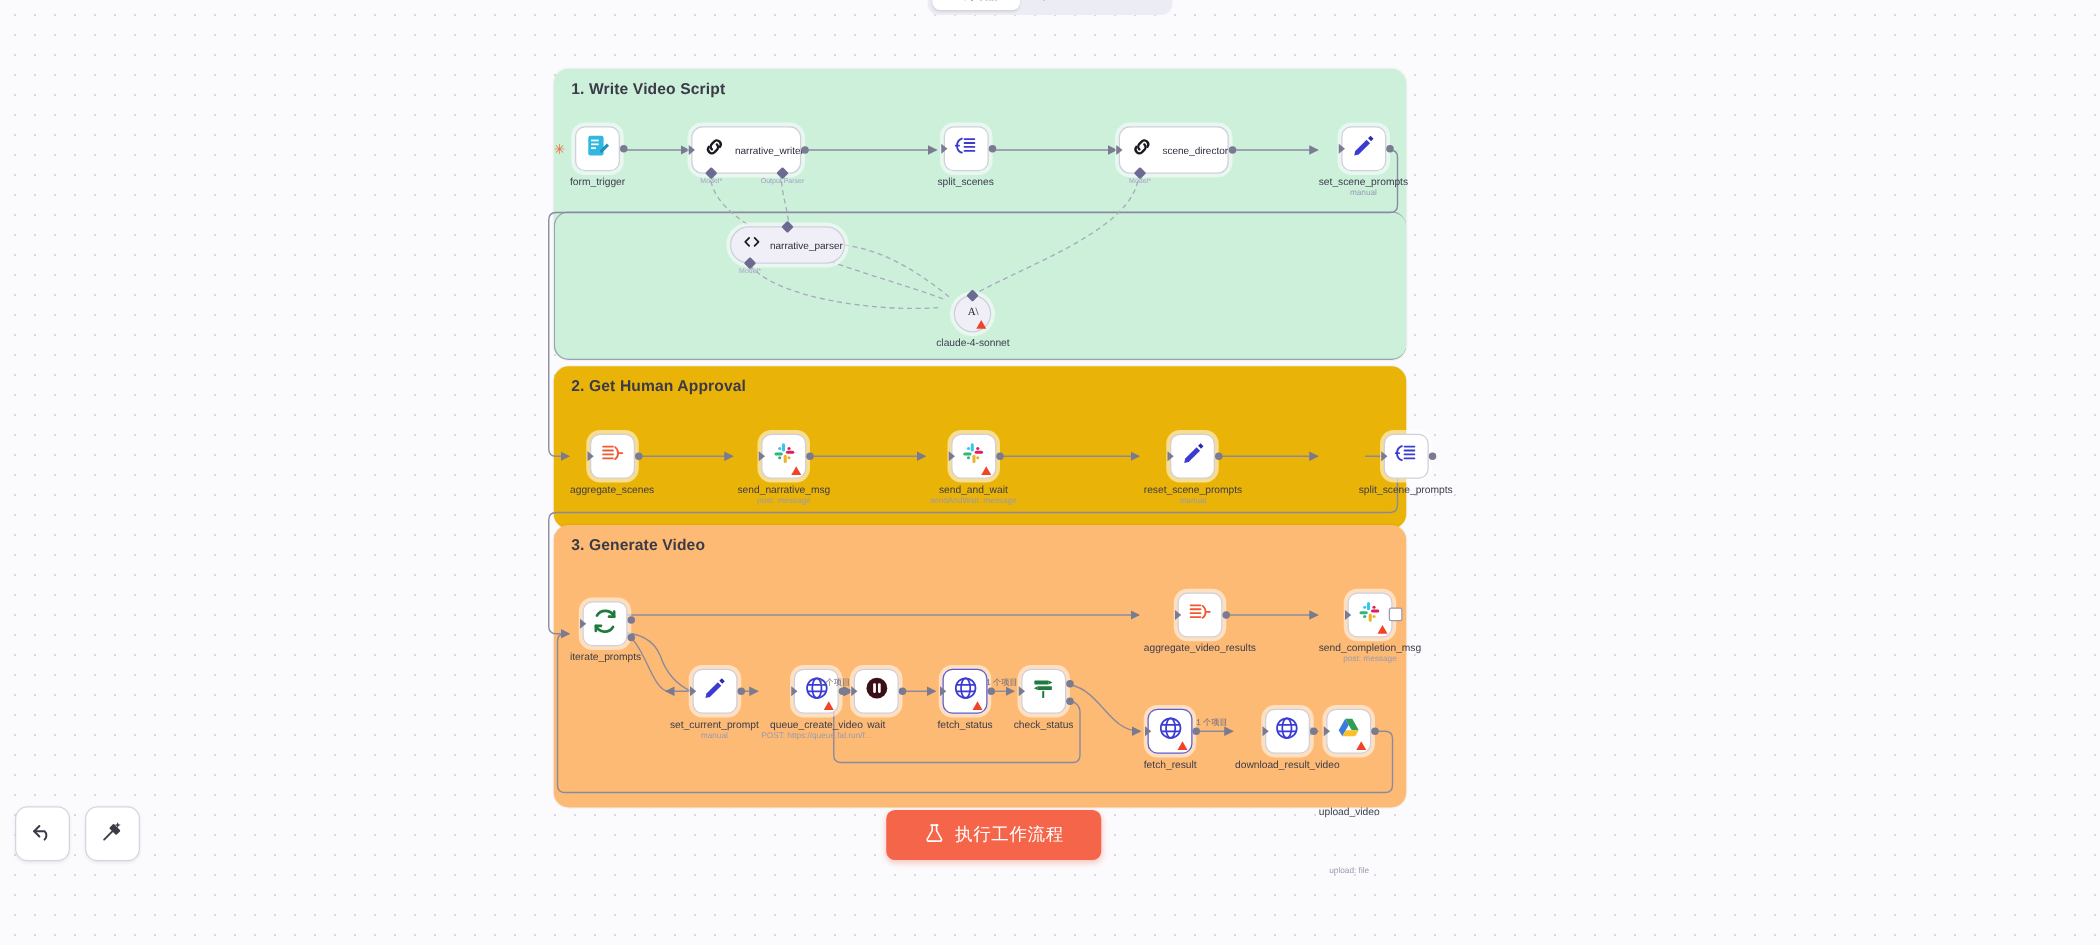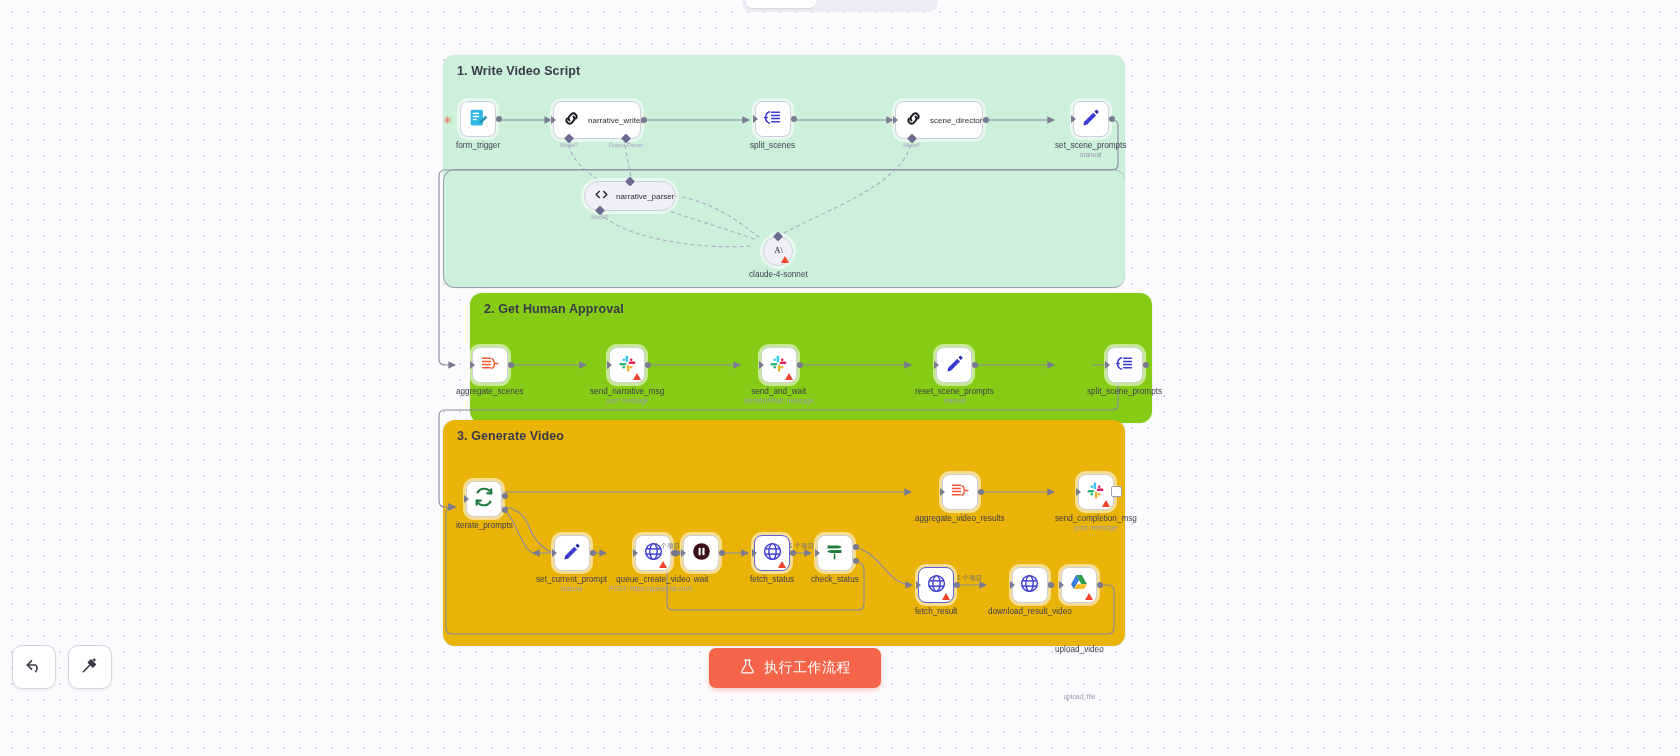--- a/index.html
+++ b/index.html
@@ -39,22 +39,22 @@
   .group > .gtitle{
     position:absolute; left:14px; top:9px;
     font-size:12.5px; font-weight:600; color:#3b3b48;
     letter-spacing:.1px; white-space:nowrap;
   }
   .g1{ left:443px; top:55px; width:682px; height:233px; background:#cdf0db; }
   .g1b{ position:absolute; left:443px; top:169px; width:682px; height:119px;
         background:#cdf0db; border-radius:12px 12px 12px 12px;
         border-left:1.5px solid #9aa0ae; border-top:1.5px solid #9aa0ae;
         border-bottom:1.5px solid #9aa0ae; }
-  .g2{ left:443px; top:293px; width:682px; height:130px; background:#84cc16;margin-left:27px; }
-  .g3{ left:443px; top:420px; width:682px; height:226px; background:#eab308; }
+  .g2{ left:443px; top:293px; width:682px; height:130px; background:#eab308; }
+  .g3{ left:443px; top:420px; width:682px; height:226px; background:#fdba74; }
 
   
   .node{ position:absolute; display:flex; flex-direction:column; align-items:center; }
   .nbox{
     background:#ffffff;
     border:1px solid #cfcfdd;
     border-radius:8px;
     display:flex; align-items:center; justify-content:center;
     position:relative;
     box-shadow:0 0 0 3px rgba(255,255,255,0.55);

